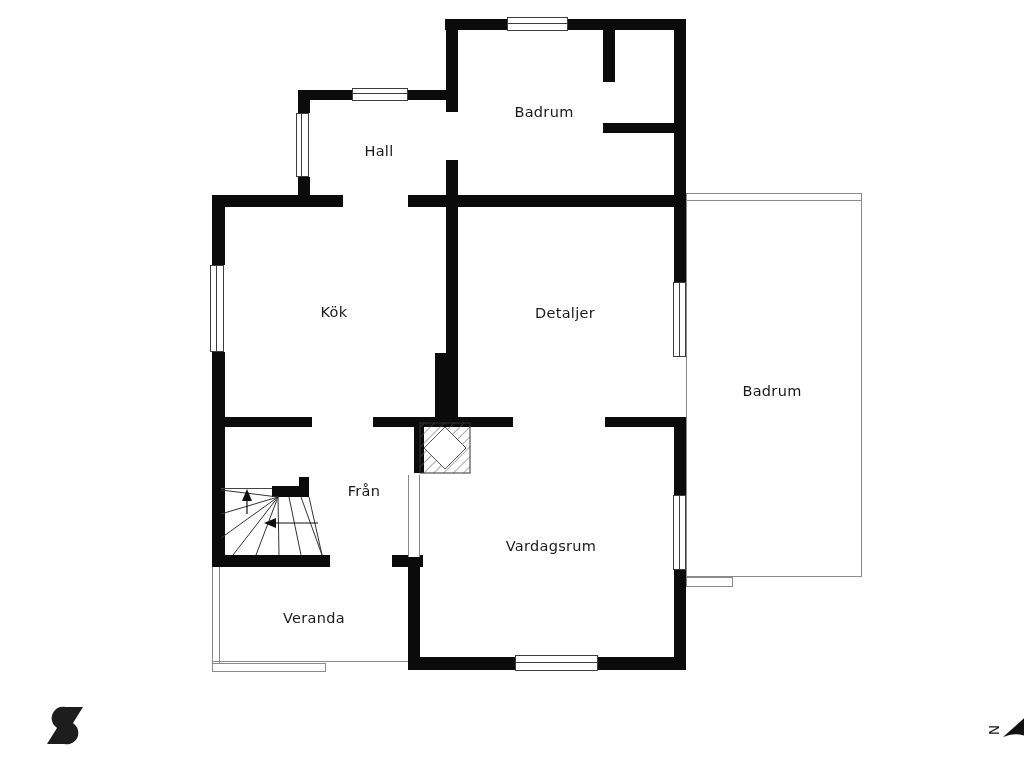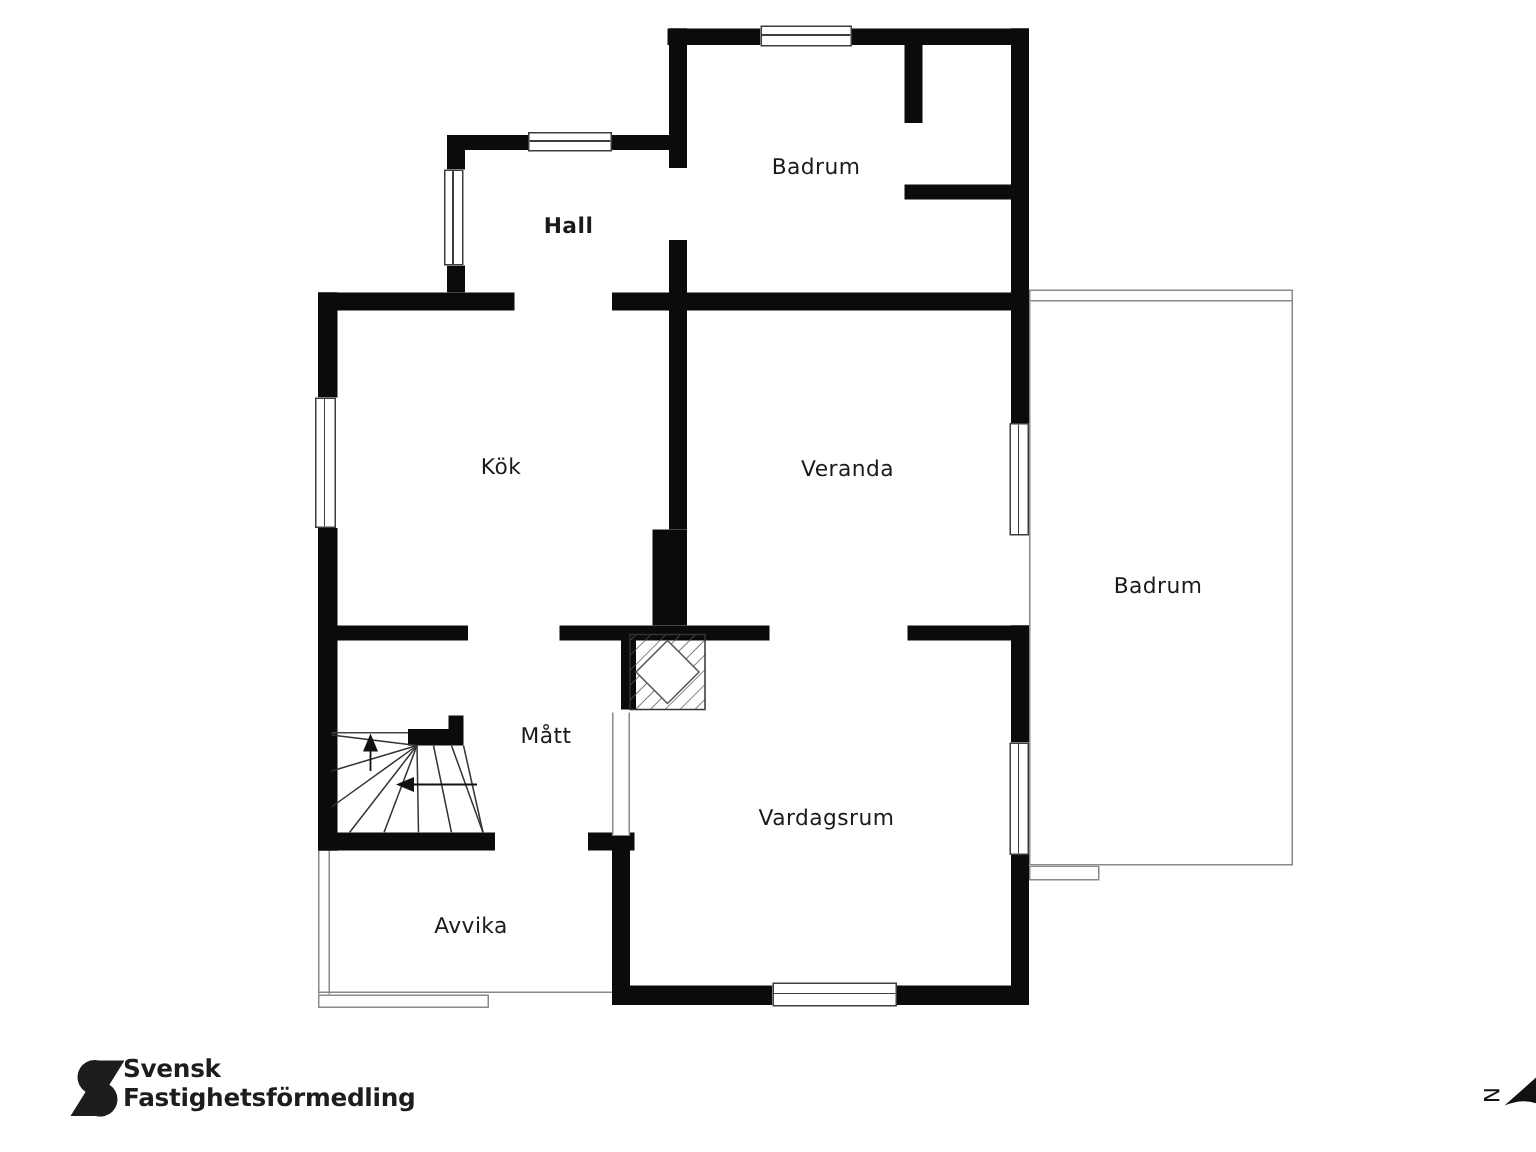--- a/index.html
+++ b/index.html
@@ -84,27 +84,27 @@
   <div class="win-v" style="left:185px;top:265px;width:14px;height:87px;"></div>
   <div class="win-v" style="left:648px;top:282px;width:13px;height:75px;"></div>
   <div class="win-v" style="left:648px;top:495px;width:13px;height:75px;"></div>
   <div class="win-h" style="left:490px;top:655px;width:83px;height:16px;"></div>
 
   <div class="door-v" style="left:383px;top:475px;width:12px;height:82px;"></div>
 
   <div class="thin-line" style="left:196px;top:488px;width:51px;height:1px;background:#444;"></div>
 
   <div class="room-label" style="left:519px;top:112px;">Badrum</div>
-  <div class="room-label" style="left:354px;top:151px;font-weight:bold;">Hall</div>
+  <div class="room-label" style="left:354px;top:151px;">Hall</div>
   <div class="room-label" style="left:309px;top:312px;">Kök</div>
-  <div class="room-label" style="left:540px;top:313px;">Veranda</div>
+  <div class="room-label" style="left:540px;top:313px;">Detaljer</div>
   <div class="room-label" style="left:747px;top:391px;">Badrum</div>
-  <div class="room-label" style="left:339px;top:491px;">Mått</div>
+  <div class="room-label" style="left:339px;top:491px;">Från</div>
   <div class="room-label" style="left:526px;top:546px;">Vardagsrum</div>
-  <div class="room-label" style="left:289px;top:618px;">Avvika</div>
+  <div class="room-label" style="left:289px;top:618px;">Veranda</div>
 
   <svg id="svg-overlay" viewBox="0 0 1024 768">
     <defs>
       <pattern id="hatch" width="7" height="7" patternUnits="userSpaceOnUse" patternTransform="rotate(45)">
         <line x1="0" y1="0" x2="0" y2="7" stroke="#555" stroke-width="1"></line>
       </pattern>
     </defs>
 
     <g stroke="#333" stroke-width="1" fill="none">
       <line x1="253" y1="497" x2="196" y2="490"></line>
@@ -133,19 +133,15 @@
       <path d="M 978 737 L 1014 705 L 1010 742 C 998 732 988 733 978 737 Z" fill="#111"></path>
       <text x="969" y="735" transform="rotate(90 969 730)" font-size="14" fill="#111" text-anchor="middle" font-family="DejaVu Sans, sans-serif">N</text>
     </g>
 
     <g transform="translate(21,707)" fill="#1d1d1d">
       <path d="M20 0 H37 L24.5 20 A11.5 11.5 0 1 1 20 0 Z"></path>
       <path d="M15 35 H-2 L10.5 15 A11.5 11.5 0 1 1 15 35 Z" transform="translate(3,2)"></path>
     </g>
   </svg>
 
-  <div class="logo-text">
-    <div>Svensk</div>
-    <div>Fastighetsförmedling</div>
-  </div>
 
 
 </div>
 
 </body></html>

